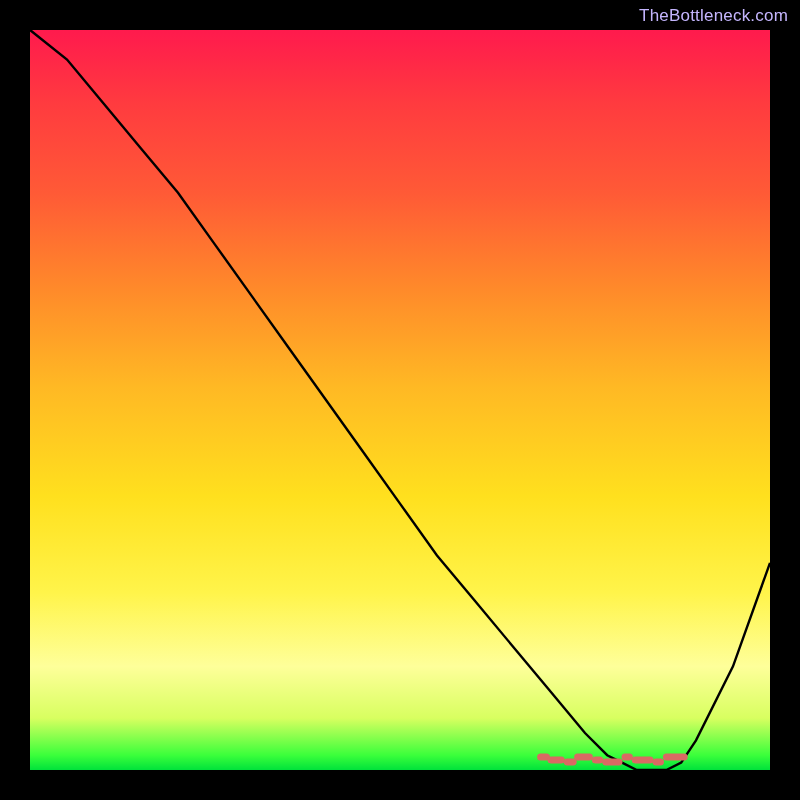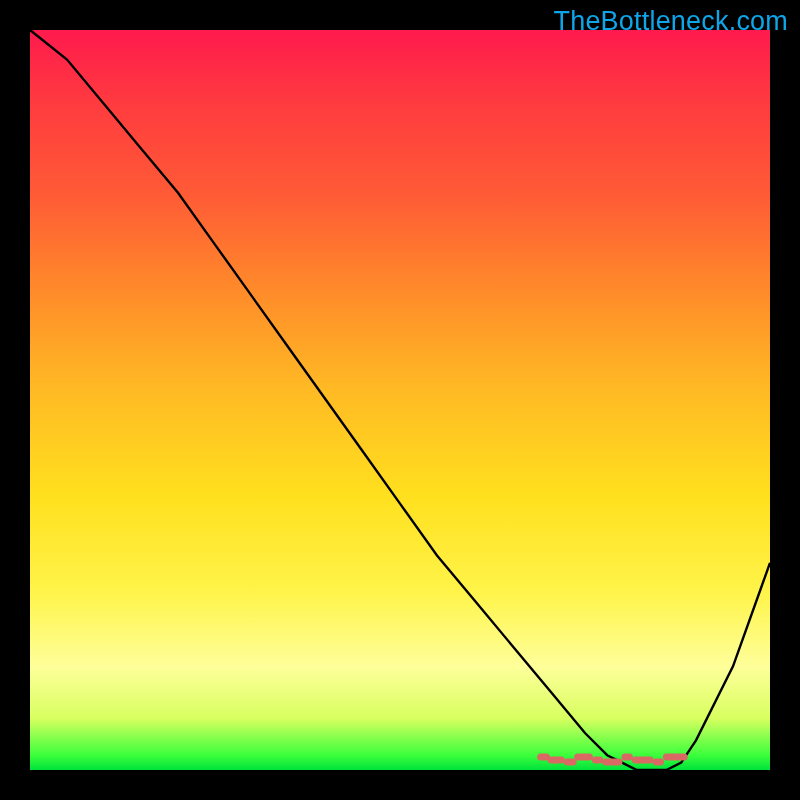--- a/index.html
+++ b/index.html
@@ -35,22 +35,22 @@
       #feff9a 86%,
       #d8ff60 93%,
       #3bff3b 98%,
       #00e23b 100%
     );
   }
   .watermark {
     position: absolute;
     top: 6px;
     right: 12px;
-    color: #0ea5e9;
-    font-size: 27px;
+    color: #c4b5fd;
+    font-size: 17px;
     font-weight: 500;
     letter-spacing: 0.2px;
     user-select: none;
   }
   svg.curve {
     position: absolute;
     left: 0;
     top: 0;
     width: 740px;
     height: 740px;

